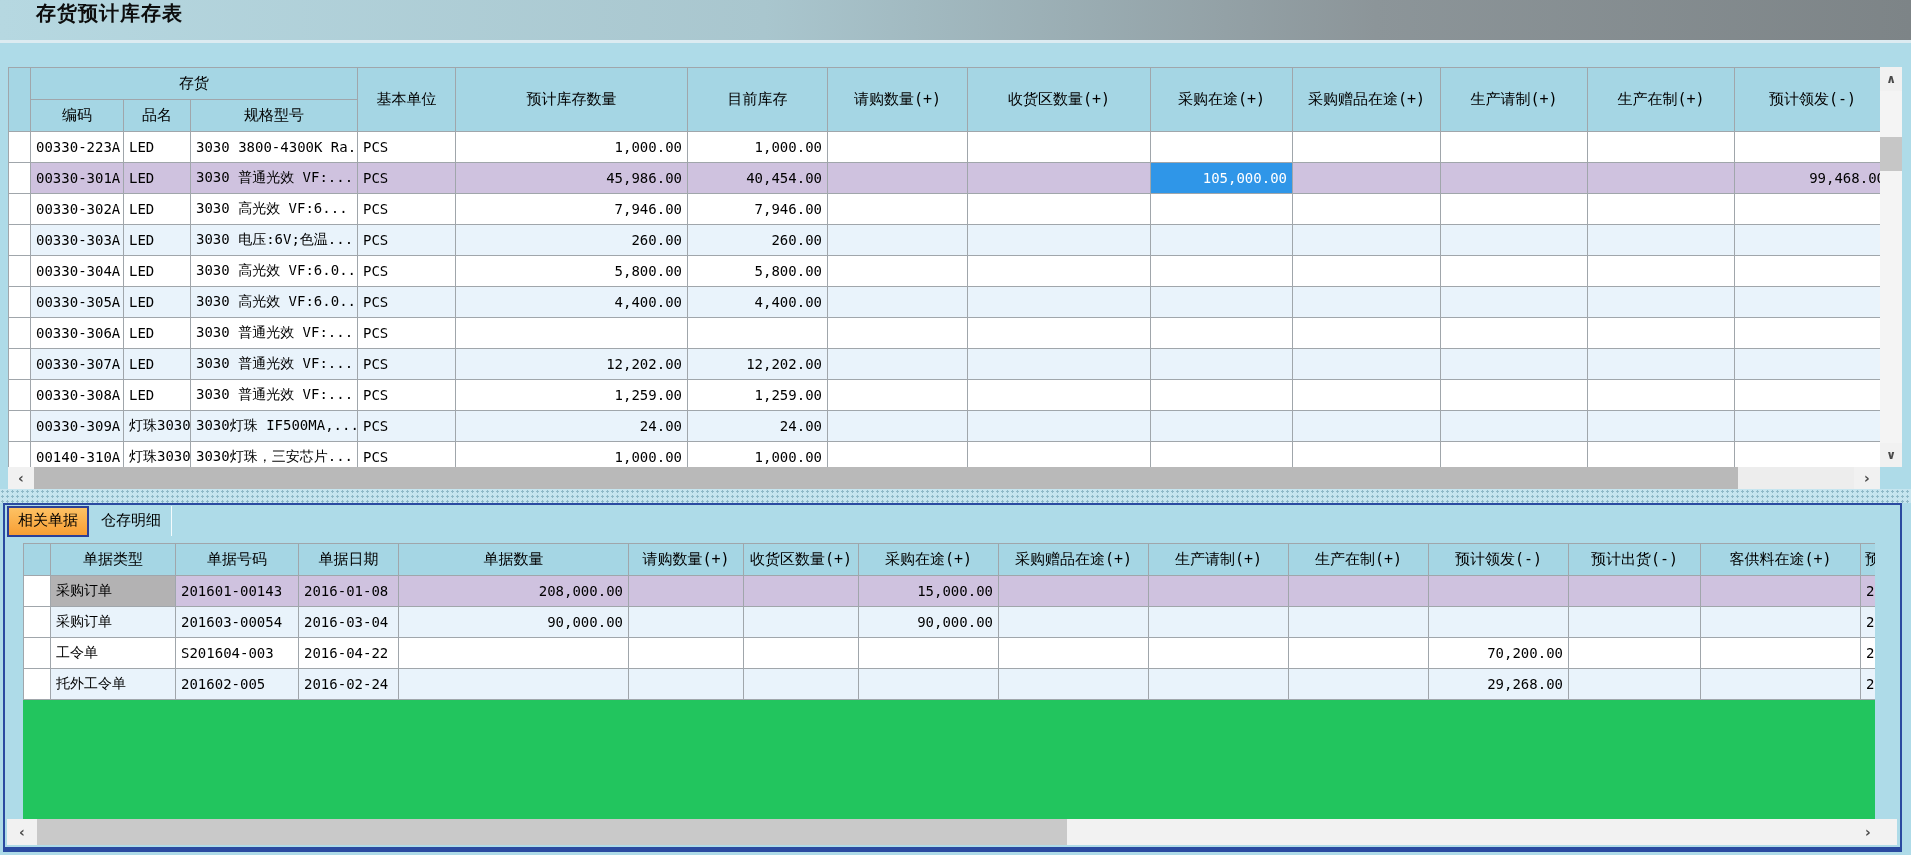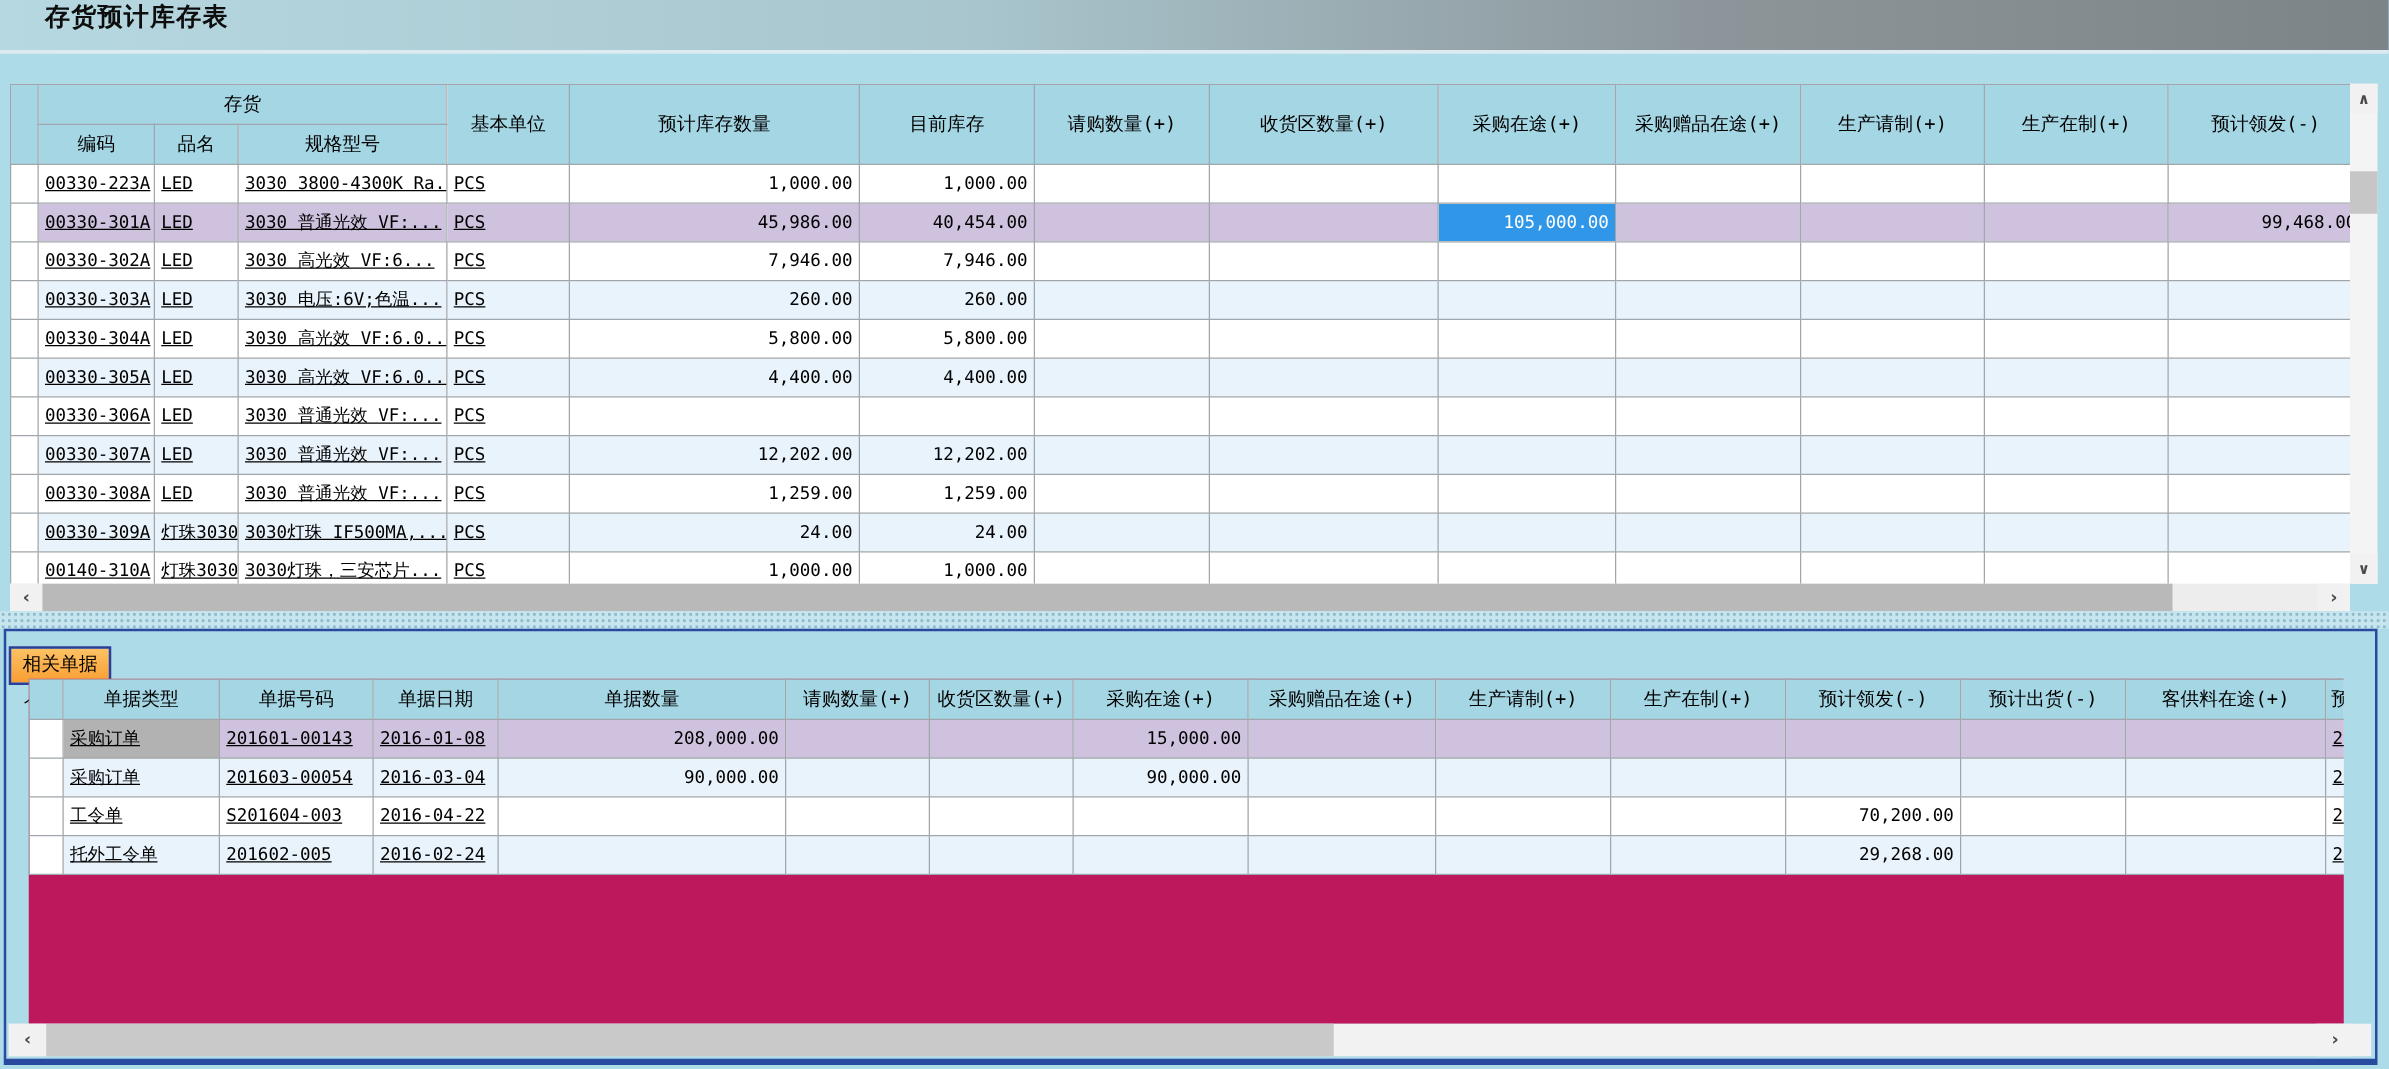--- a/index.html
+++ b/index.html
@@ -12,33 +12,33 @@
   .title-bar{
     position:absolute;left:0;top:0;width:1911px;height:40px;
     background:linear-gradient(90deg,#b6d8e1 0%,#a9c6ce 40%,#8c9599 72%,#7d8487 100%);
     border-bottom:3px solid #dcebf1;
   }
   .title-text{
     position:absolute;left:36px;top:0;font-size:20px;font-weight:bold;color:#0d0d0d;
     letter-spacing:1px;
   }
   
-  .grid-wrap{position:absolute;background:#be185d;overflow:hidden;}
+  .grid-wrap{position:absolute;background:#22c55e;overflow:hidden;}
   #top-grid-wrap{left:8px;top:67px;width:1872px;height:400px;}
   table.grid{border-collapse:collapse;table-layout:fixed;background:#fff;
     font-family:"DejaVu Sans Mono","DejaVu Sans",sans-serif;font-size:14px;color:#000;}
   table.grid th{
     background:#a5d6e4;font-weight:normal;font-size:15px;border:1px solid #a0a6ab;
     height:31px;text-align:center;padding:0 4px;overflow:hidden;white-space:nowrap;
   }
   table.grid td{
     border:1px solid #a0a6ab;height:30px;padding:0 5px;overflow:hidden;white-space:nowrap;
     background:#fff;
   }
-  table.grid td.al{text-align:left;text-decoration:underline;} table.grid td.ar{text-align:right;}
+  table.grid td.al{text-align:left;} table.grid td.ar{text-align:right;}
   table.grid tr.alt td{background:#e9f3fb;}
   table.grid tr.sel td{background:#cfc2df;margin-left:48px;}
   table.grid td.indicator, table.grid tr.alt td.indicator, table.grid tr.sel td.indicator{background:#fff;padding:0;}
   table.grid td.cell-selected{background:#2f96e8 !important;color:#fff;}
   table.grid td.cell-grey{background:#b3b2b3 !important;}
   
   .hscroll,.vscroll{position:absolute;background:#ededed;}
   .scroll-btn{position:absolute;background:#f1f1f1;color:#4a4a4a;text-align:center;
     font-size:14px;font-weight:bold;line-height:22px;user-select:none;}
   .scroll-thumb{position:absolute;background:#b9b9b9;}
@@ -56,21 +56,21 @@
     background-color:#c6e5ef;
     background-image:radial-gradient(#8fb9c8 1px,transparent 1.3px);
     background-size:5px 5px;
   }
   
   .bottom-panel{
     position:absolute;left:3px;top:503px;width:1899px;height:349px;
     border:2px solid #2a4aa0;border-bottom-width:5px;
     background:#aedbe8;box-sizing:border-box;
   }
-  .tabs{position:absolute;left:2px;top:12px;height:32px;display:flex;align-items:flex-start;flex-direction:column;}
+  .tabs{position:absolute;left:2px;top:1px;height:32px;display:flex;align-items:flex-start;}
   .tab{font-size:15px;padding:5px 10px 6px 10px;white-space:nowrap;color:#000;}
   .tab.active{
     background:linear-gradient(#fdc264,#f89e33);
     border:2px solid #2c3f97;padding:3px 9px 5px 9px;
   }
   .tab.inactive{border-right:1px solid #f4fbfd;margin-left:2px;}
   #bottom-grid-wrap{left:18px;top:38px;width:1852px;height:276px;}
   #bottom-hscroll{left:2px;top:314px;width:1890px;height:26px;background:#f2f2f2;}
   #bottom-hscroll .btn-left{left:0;top:0;width:30px;height:26px;line-height:26px;}
   #bottom-hscroll .scroll-thumb{left:30px;top:0;width:1030px;height:26px;background:#c9c9c9;}

